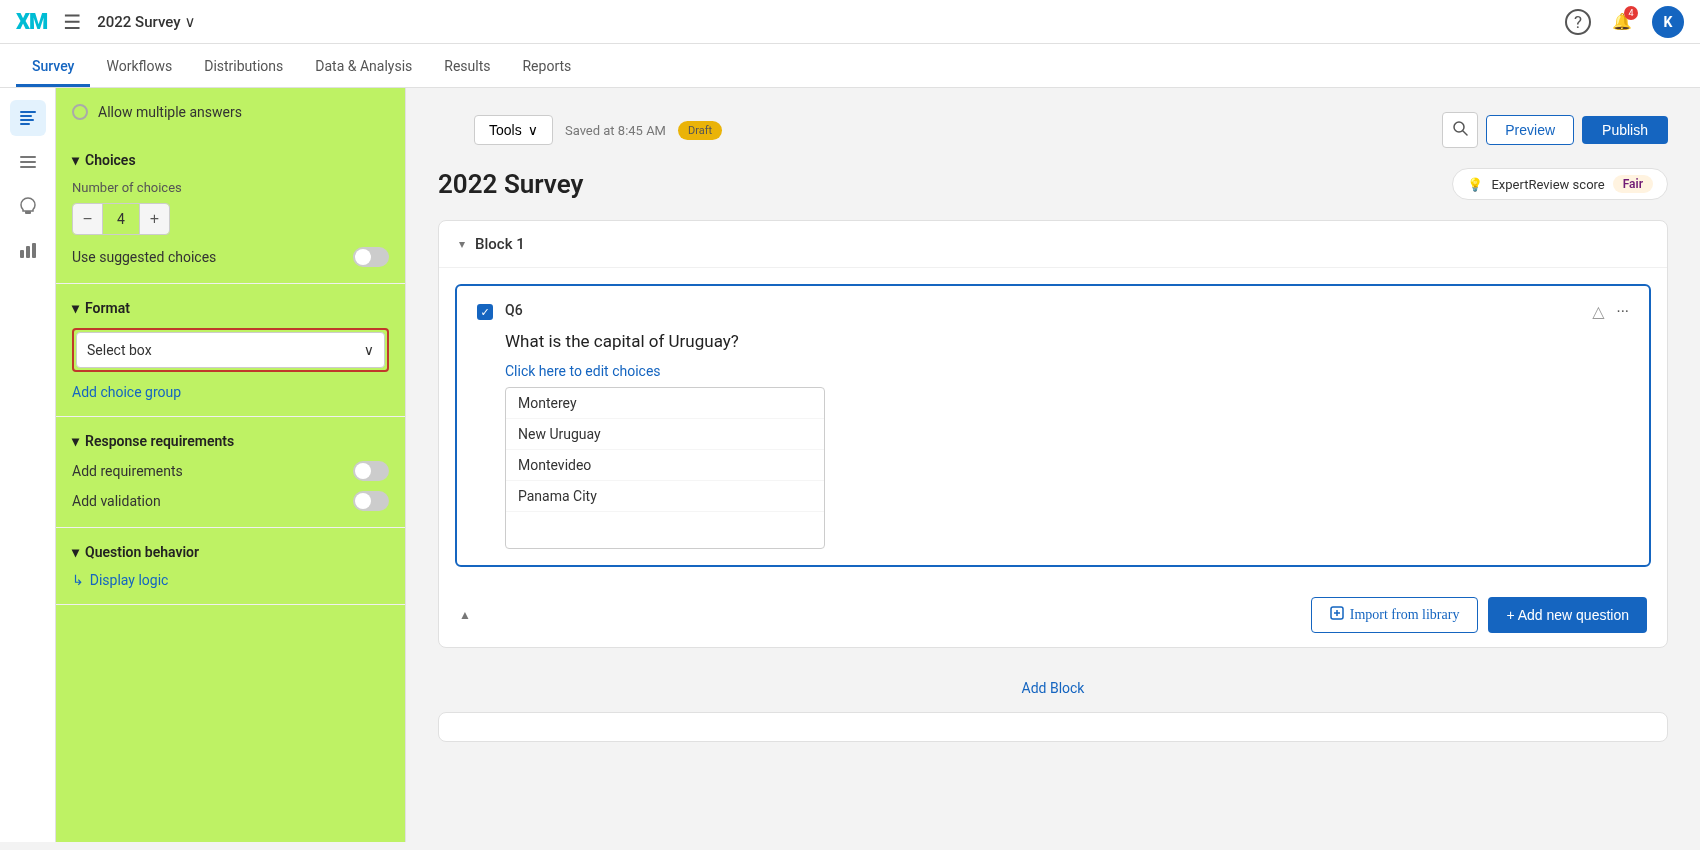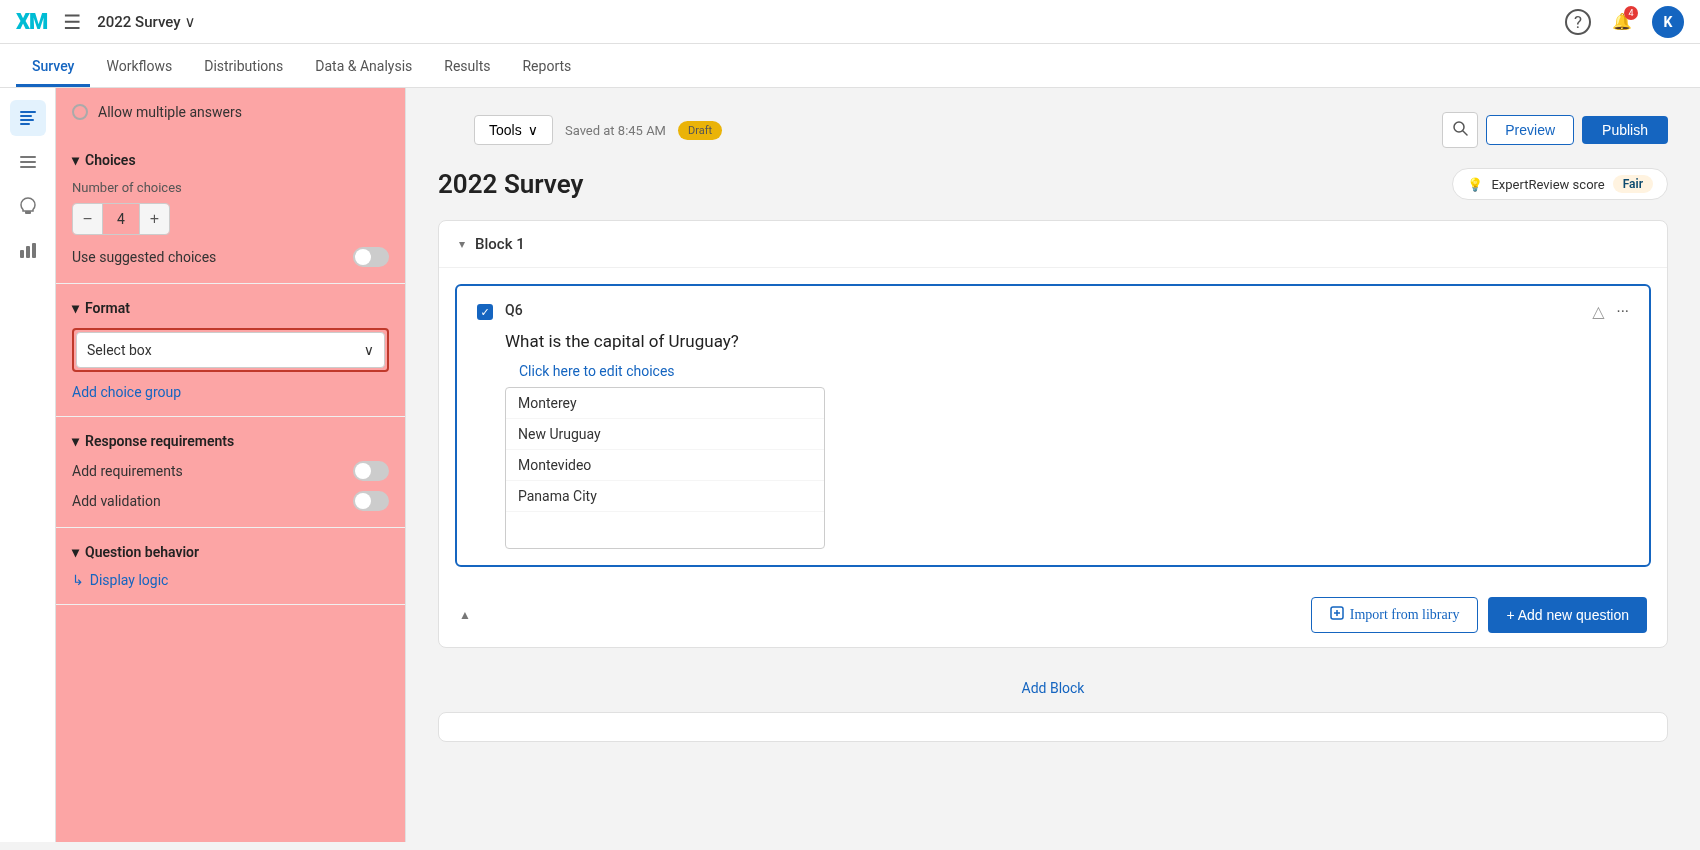--- a/index.html
+++ b/index.html
@@ -22,21 +22,21 @@
 
     
     .main-layout { display: flex; height: calc(850px - 52px - 44px); }
 
     
     .sidebar-icons { width: 56px; background: #fff; border-right: 1px solid #e0e0e0; display: flex; flex-direction: column; align-items: center; padding-top: 12px; gap: 8px; }
     .sidebar-icon-btn { width: 36px; height: 36px; border-radius: 6px; display: flex; align-items: center; justify-content: center; cursor: pointer; color: #555; font-size: 18px; }
     .sidebar-icon-btn.active { background: #e3f2fd; color: #1565c0; }
 
     
-    .left-panel { width: 350px; background: #fca5a5; border-right: 1px solid #e0e0e0; overflow-y: auto; padding: 0; }
+    .left-panel { width: 350px; background: #bef264; border-right: 1px solid #e0e0e0; overflow-y: auto; padding: 0; }
     .panel-section { padding: 16px; border-bottom: 1px solid #f0f0f0; }
     .allow-multiple { display: flex; align-items: center; gap: 10px; font-size: 14px; color: #333; padding: 16px; }
     .radio-circle { width: 16px; height: 16px; border-radius: 50%; border: 2px solid #aaa; display: inline-block; }
 
     .section-header { display: flex; align-items: center; gap: 6px; font-weight: 600; font-size: 14px; color: #222; margin-bottom: 12px; cursor: pointer; }
 
     .num-of-choices-label { font-size: 13px; color: #555; margin-bottom: 8px; }
     .num-stepper { display: flex; align-items: center; gap: 0; border: 1px solid #ccc; border-radius: 4px; width: fit-content; }
     .stepper-btn { width: 30px; height: 30px; display: flex; align-items: center; justify-content: center; cursor: pointer; font-size: 16px; color: #555; background: #f5f5f5; border: none; }
     .stepper-btn:first-child { border-radius: 4px 0 0 4px; border-right: 1px solid #ccc; }
@@ -65,38 +65,38 @@
     .toolbar-right { margin-left: auto; display: flex; align-items: center; gap: 8px; }
     .search-btn { width: 36px; height: 36px; border: 1px solid #ccc; border-radius: 4px; background: #fff; cursor: pointer; display: flex; align-items: center; justify-content: center; font-size: 16px; }
     .preview-btn { border: 1px solid #1565c0; background: #fff; color: #1565c0; border-radius: 4px; padding: 6px 18px; font-size: 14px; cursor: pointer; font-weight: 500; }
     .publish-btn { border: none; background: #1565c0; color: #fff; border-radius: 4px; padding: 6px 20px; font-size: 14px; cursor: pointer; font-weight: 500; }
 
     
     .survey-title-area { display: flex; align-items: center; justify-content: space-between; margin-bottom: 20px; }
     .survey-name { font-size: 26px; font-weight: 600; color: #222; }
     .expert-review { display: flex; align-items: center; gap: 8px; border: 1px solid #e0e0e0; border-radius: 20px; padding: 6px 14px; background: #fff; font-size: 13px; cursor: pointer; }
     .expert-review-score { font-size: 13px; color: #333; }
-    .fair-badge { background: #fff3e0; color: #0c4a6e; border-radius: 10px; padding: 2px 10px; font-size: 12px; font-weight: 600; }
+    .fair-badge { background: #fff3e0; color: #701a75; border-radius: 10px; padding: 2px 10px; font-size: 12px; font-weight: 600; }
 
     
     .block-container { background: #fff; border-radius: 8px; border: 1px solid #e0e0e0; margin-bottom: 16px; padding: 0; }
     .block-header { display: flex; align-items: center; gap: 10px; padding: 14px 20px; border-bottom: 1px solid #f0f0f0; font-weight: 500; font-size: 15px; color: #333; }
     .block-chevron { font-size: 12px; color: #777; cursor: pointer; }
 
     
     .question-card { margin: 16px; border: 2px solid #1565c0; border-radius: 6px; padding: 16px 20px; background: #fff; }
     .question-header { display: flex; align-items: flex-start; gap: 12px; margin-bottom: 10px; }
     .q-checkbox { width: 16px; height: 16px; border: 2px solid #1565c0; border-radius: 3px; background: #1565c0; display: flex; align-items: center; justify-content: center; flex-shrink: 0; margin-top: 2px; }
     .q-checkbox-check { color: #fff; font-size: 11px; }
     .q-id { font-size: 14px; color: #333; font-weight: 500; }
     .q-actions { margin-left: auto; display: flex; align-items: center; gap: 12px; }
     .q-warn-icon { font-size: 16px; color: #999; }
     .q-more-icon { font-size: 16px; color: #555; cursor: pointer; }
     .question-text { font-size: 17px; color: #222; font-weight: 400; margin-bottom: 12px; margin-left: 28px; }
-    .edit-choices-link { color: #1565c0; font-size: 14px; cursor: pointer; text-decoration: none; margin-left: 42px; margin-bottom: 8px; display: block; }
+    .edit-choices-link { color: #1565c0; font-size: 14px; cursor: pointer; text-decoration: none; margin-left: 28px; margin-bottom: 8px; display: block; }
     .choices-listbox { margin-left: 28px; border: 1px solid #ccc; border-radius: 4px; width: 320px; background: #fff; }
     .choice-item { padding: 7px 12px; font-size: 14px; color: #333; border-bottom: 1px solid #f5f5f5; }
     .choice-item:last-child { border-bottom: none; }
 
     
     .block-bottom { display: flex; align-items: center; justify-content: space-between; padding: 14px 20px; }
     .block-collapse-btn { font-size: 12px; color: #777; cursor: pointer; }
     .block-actions { display: flex; gap: 10px; }
     .import-btn { border: 1px solid #1565c0; background: #fff; color: #1565c0; border-radius: 4px; padding: 8px 18px; font-size: 14px; cursor: pointer; display: flex; align-items: center; gap: 6px; font-family: Liberation Serif, serif; }
     .add-question-btn { border: none; background: #1565c0; color: #fff; border-radius: 4px; padding: 8px 18px; font-size: 14px; cursor: pointer; display: flex; align-items: center; gap: 6px; }

